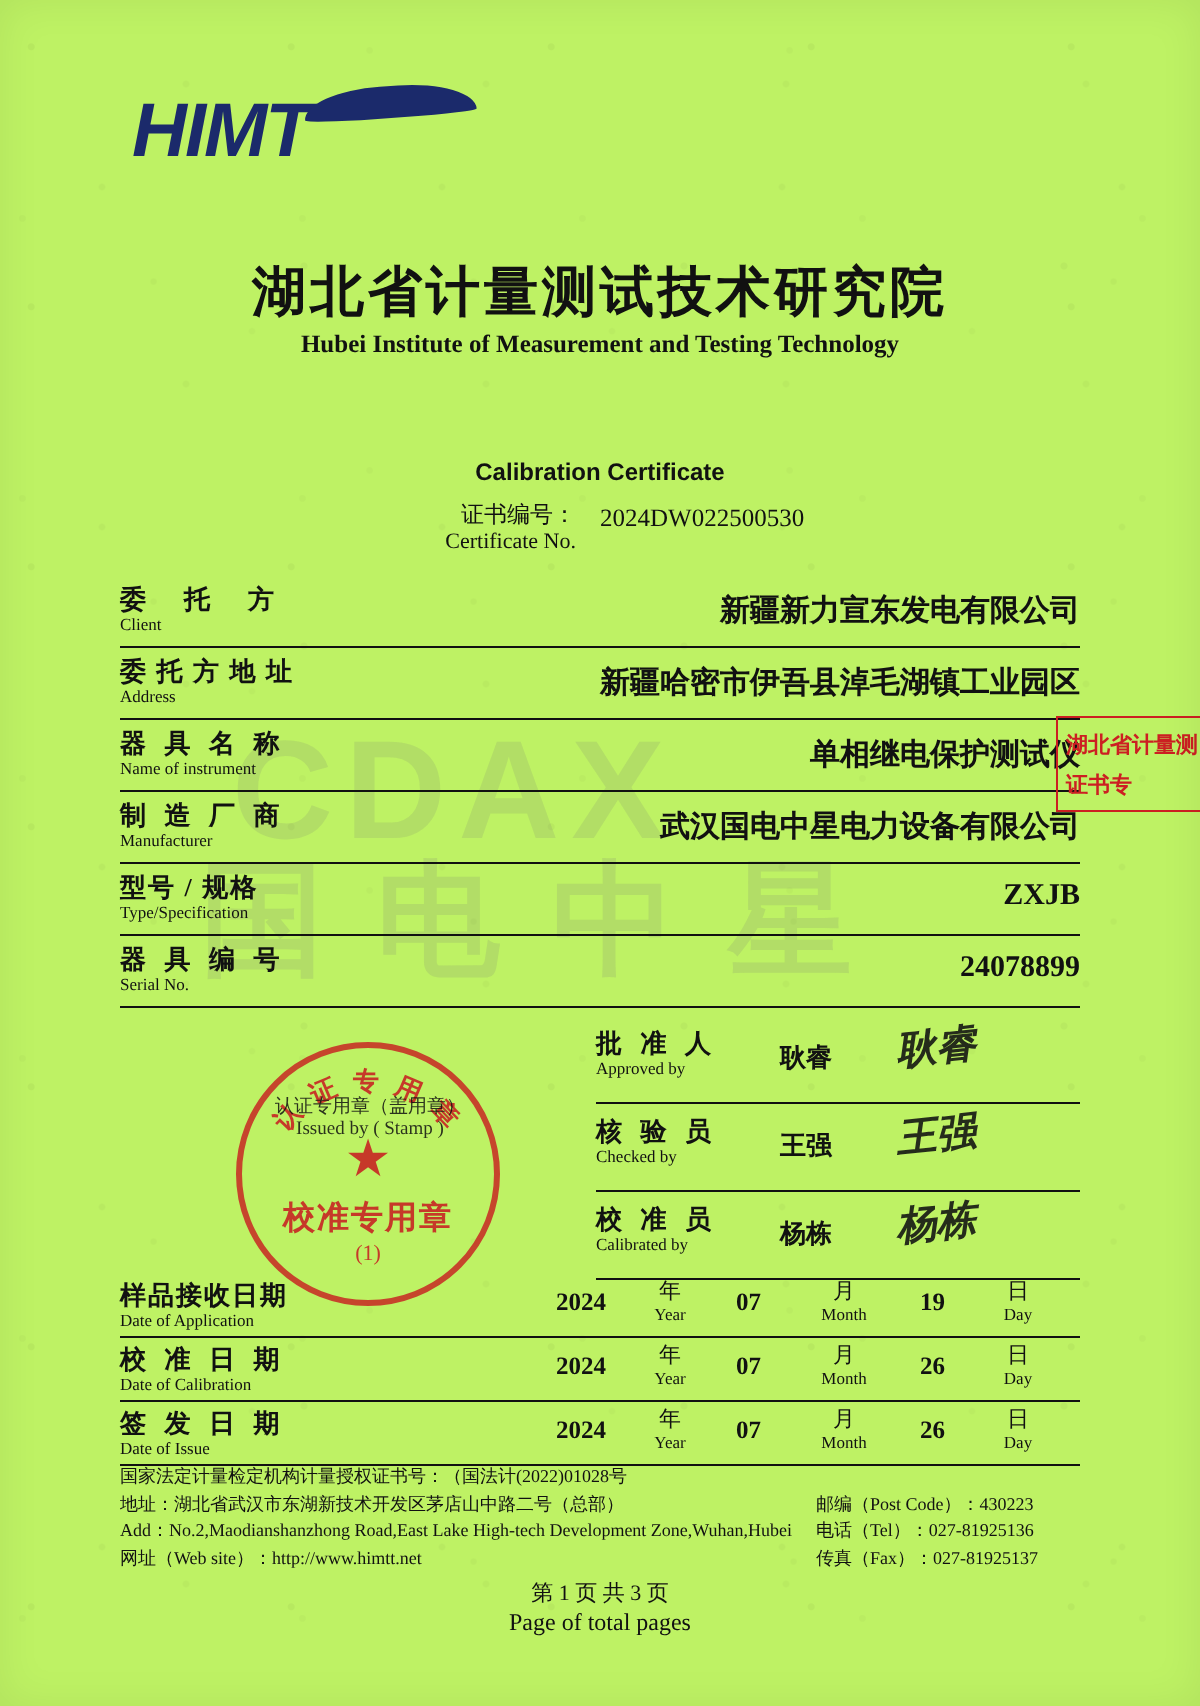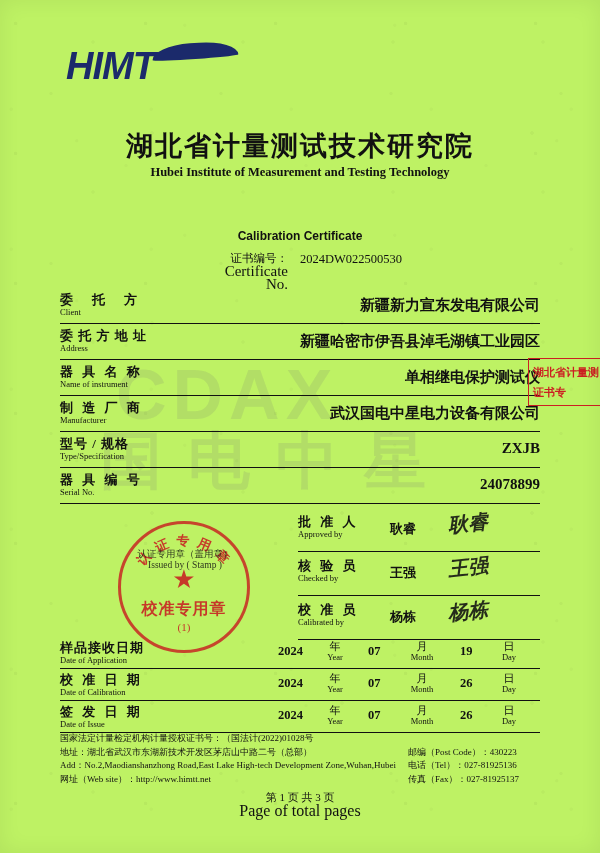--- a/index.html
+++ b/index.html
@@ -122,21 +122,21 @@
   .certno-label {
     position: absolute;
     left: 212px;
     top: 252px;
     text-align: right;
     width: 76px;
     font-size: 11.5px;
     line-height: 13px;
     color: #111;
   }
-  .certno-label .en { font-size: 15px; }
+  .certno-label .en { font-size: 11px; }
   .certno-value {
     position: absolute;
     left: 300px;
     top: 252px;
     font-size: 12.5px;
     font-family: "Liberation Serif", serif;
     color: #111;
   }
 
   
@@ -319,21 +319,21 @@
   .pagenum {
     position: absolute;
     left: 0; right: 0;
     top: 790px;
     text-align: center;
     font-family: "Liberation Serif", serif;
     font-size: 11px;
     line-height: 14px;
     color: #111;
   }
-  .pagenum .en { font-size: 16px; }
+  .pagenum .en { font-size: 12px; }
 
   
   .seal {
     position: absolute;
     left: 118px;
     top: 521px;
     width: 132px;
     height: 132px;
     pointer-events: none;
   }

